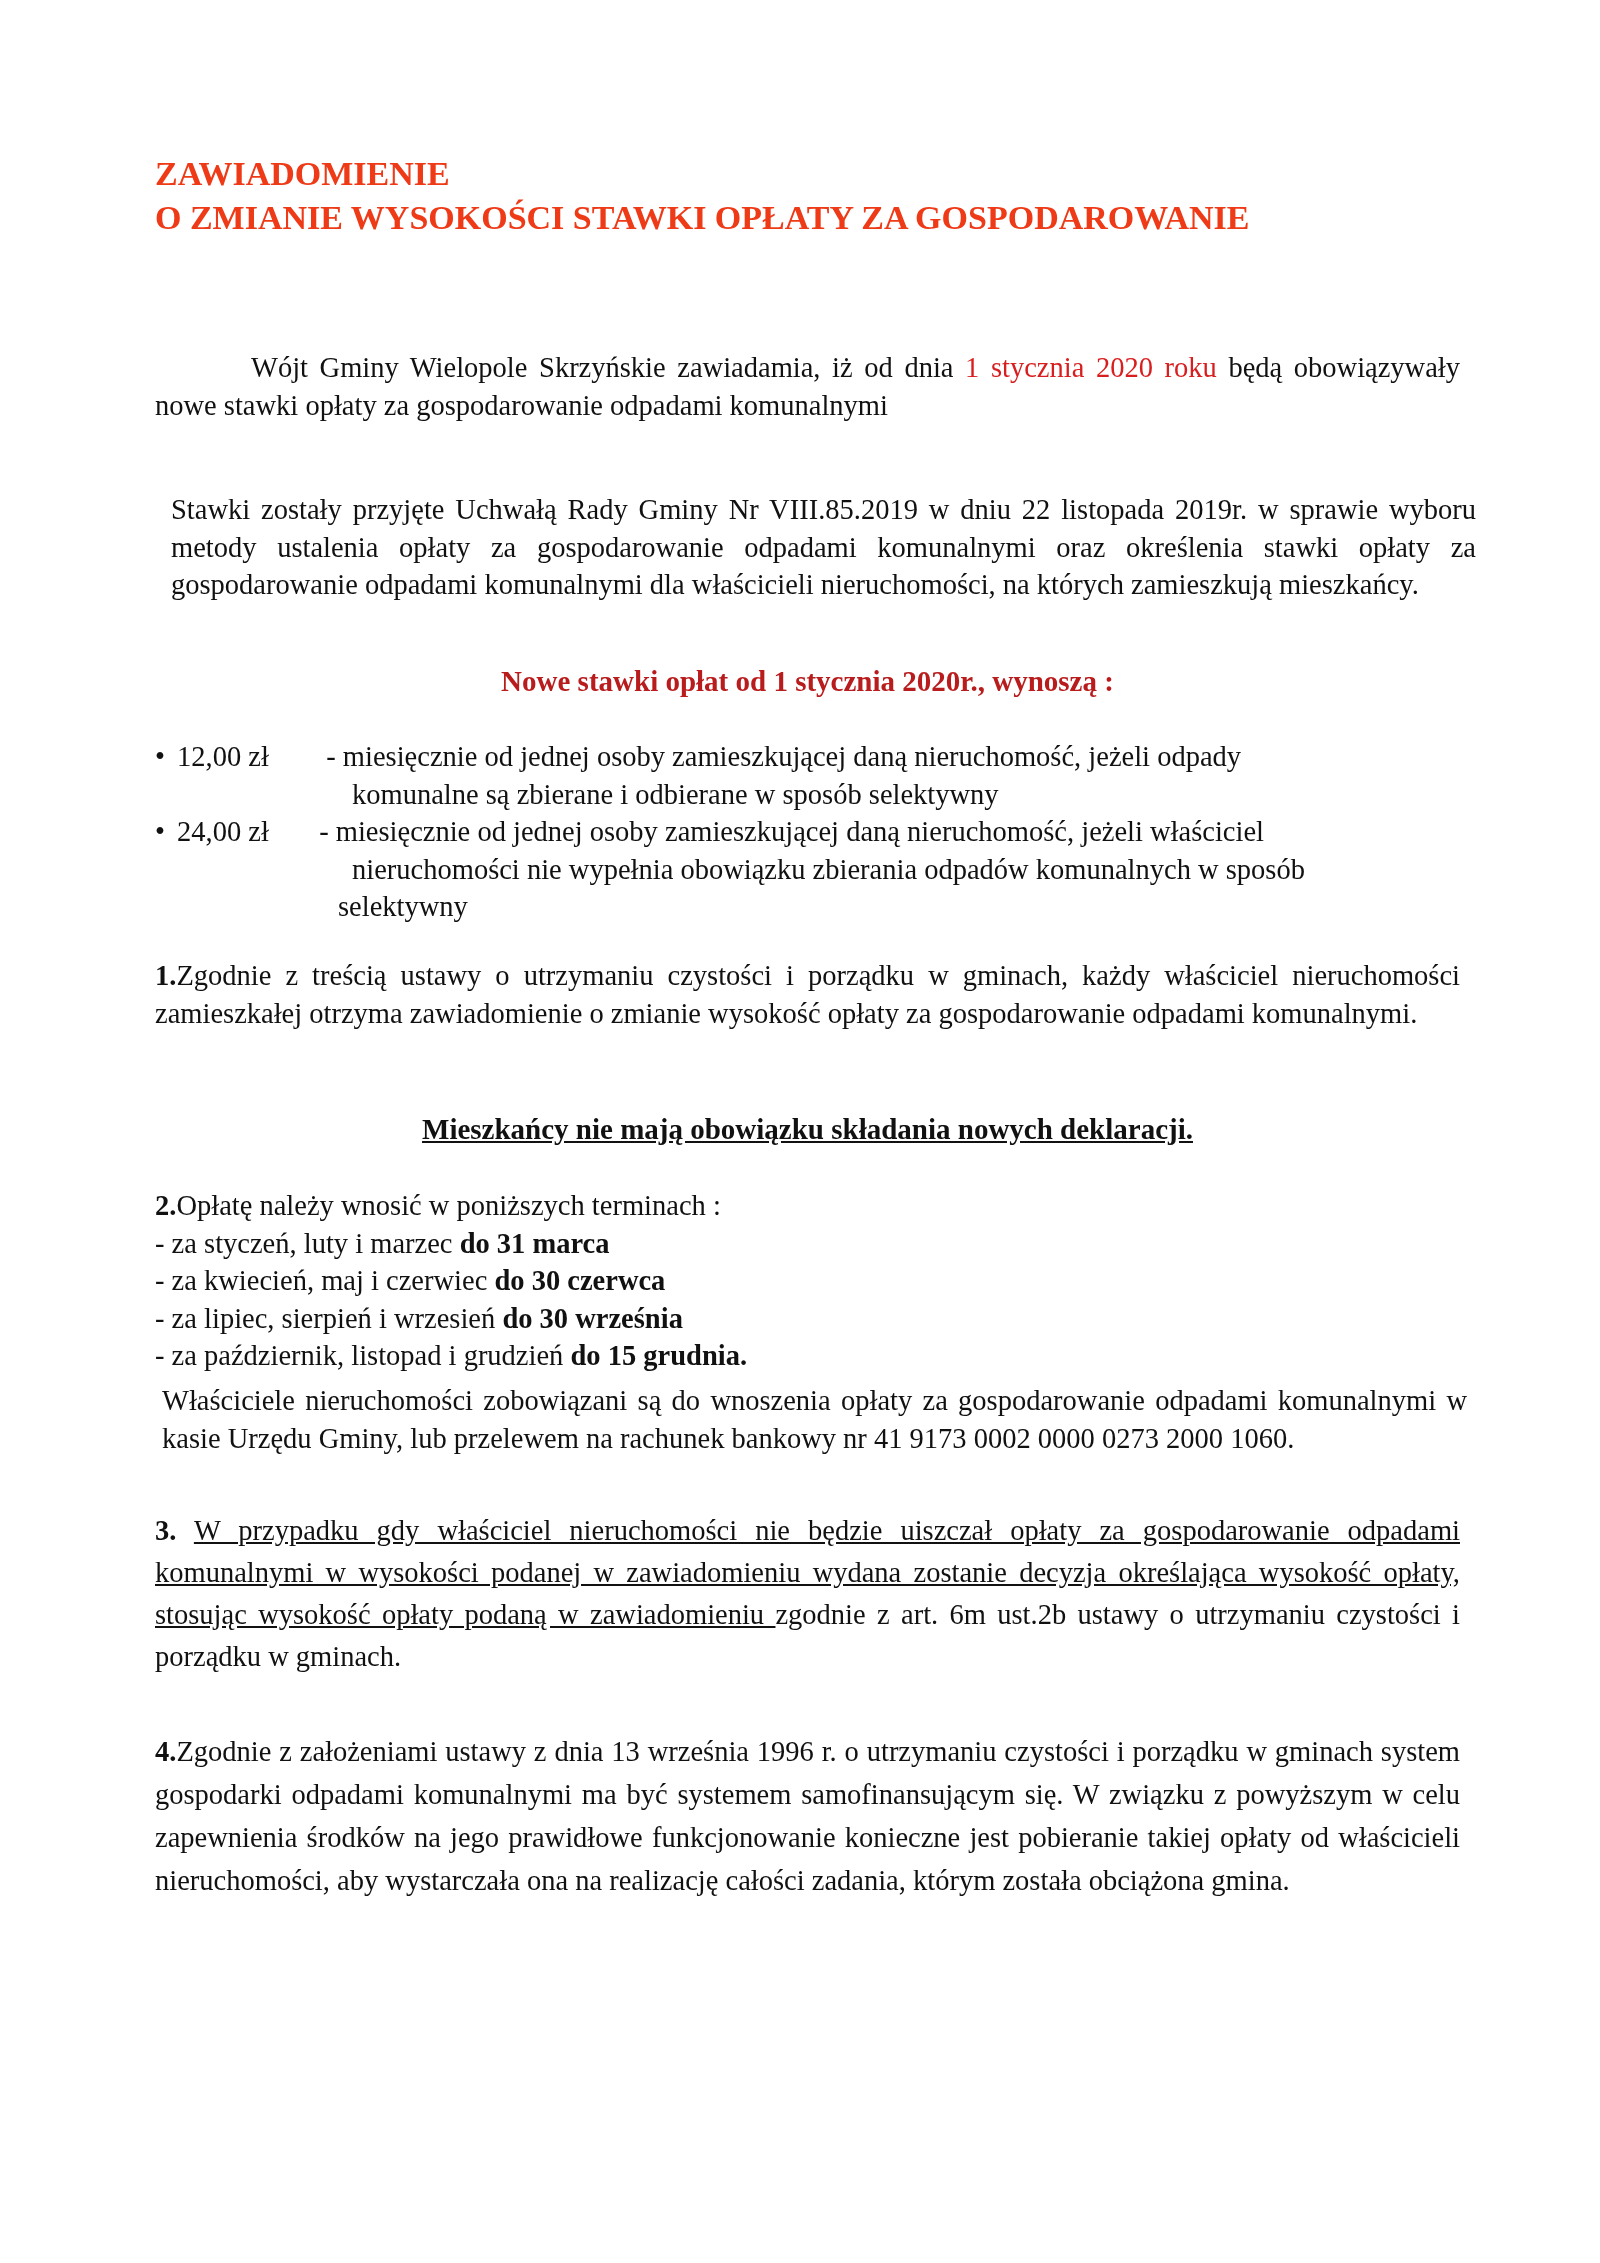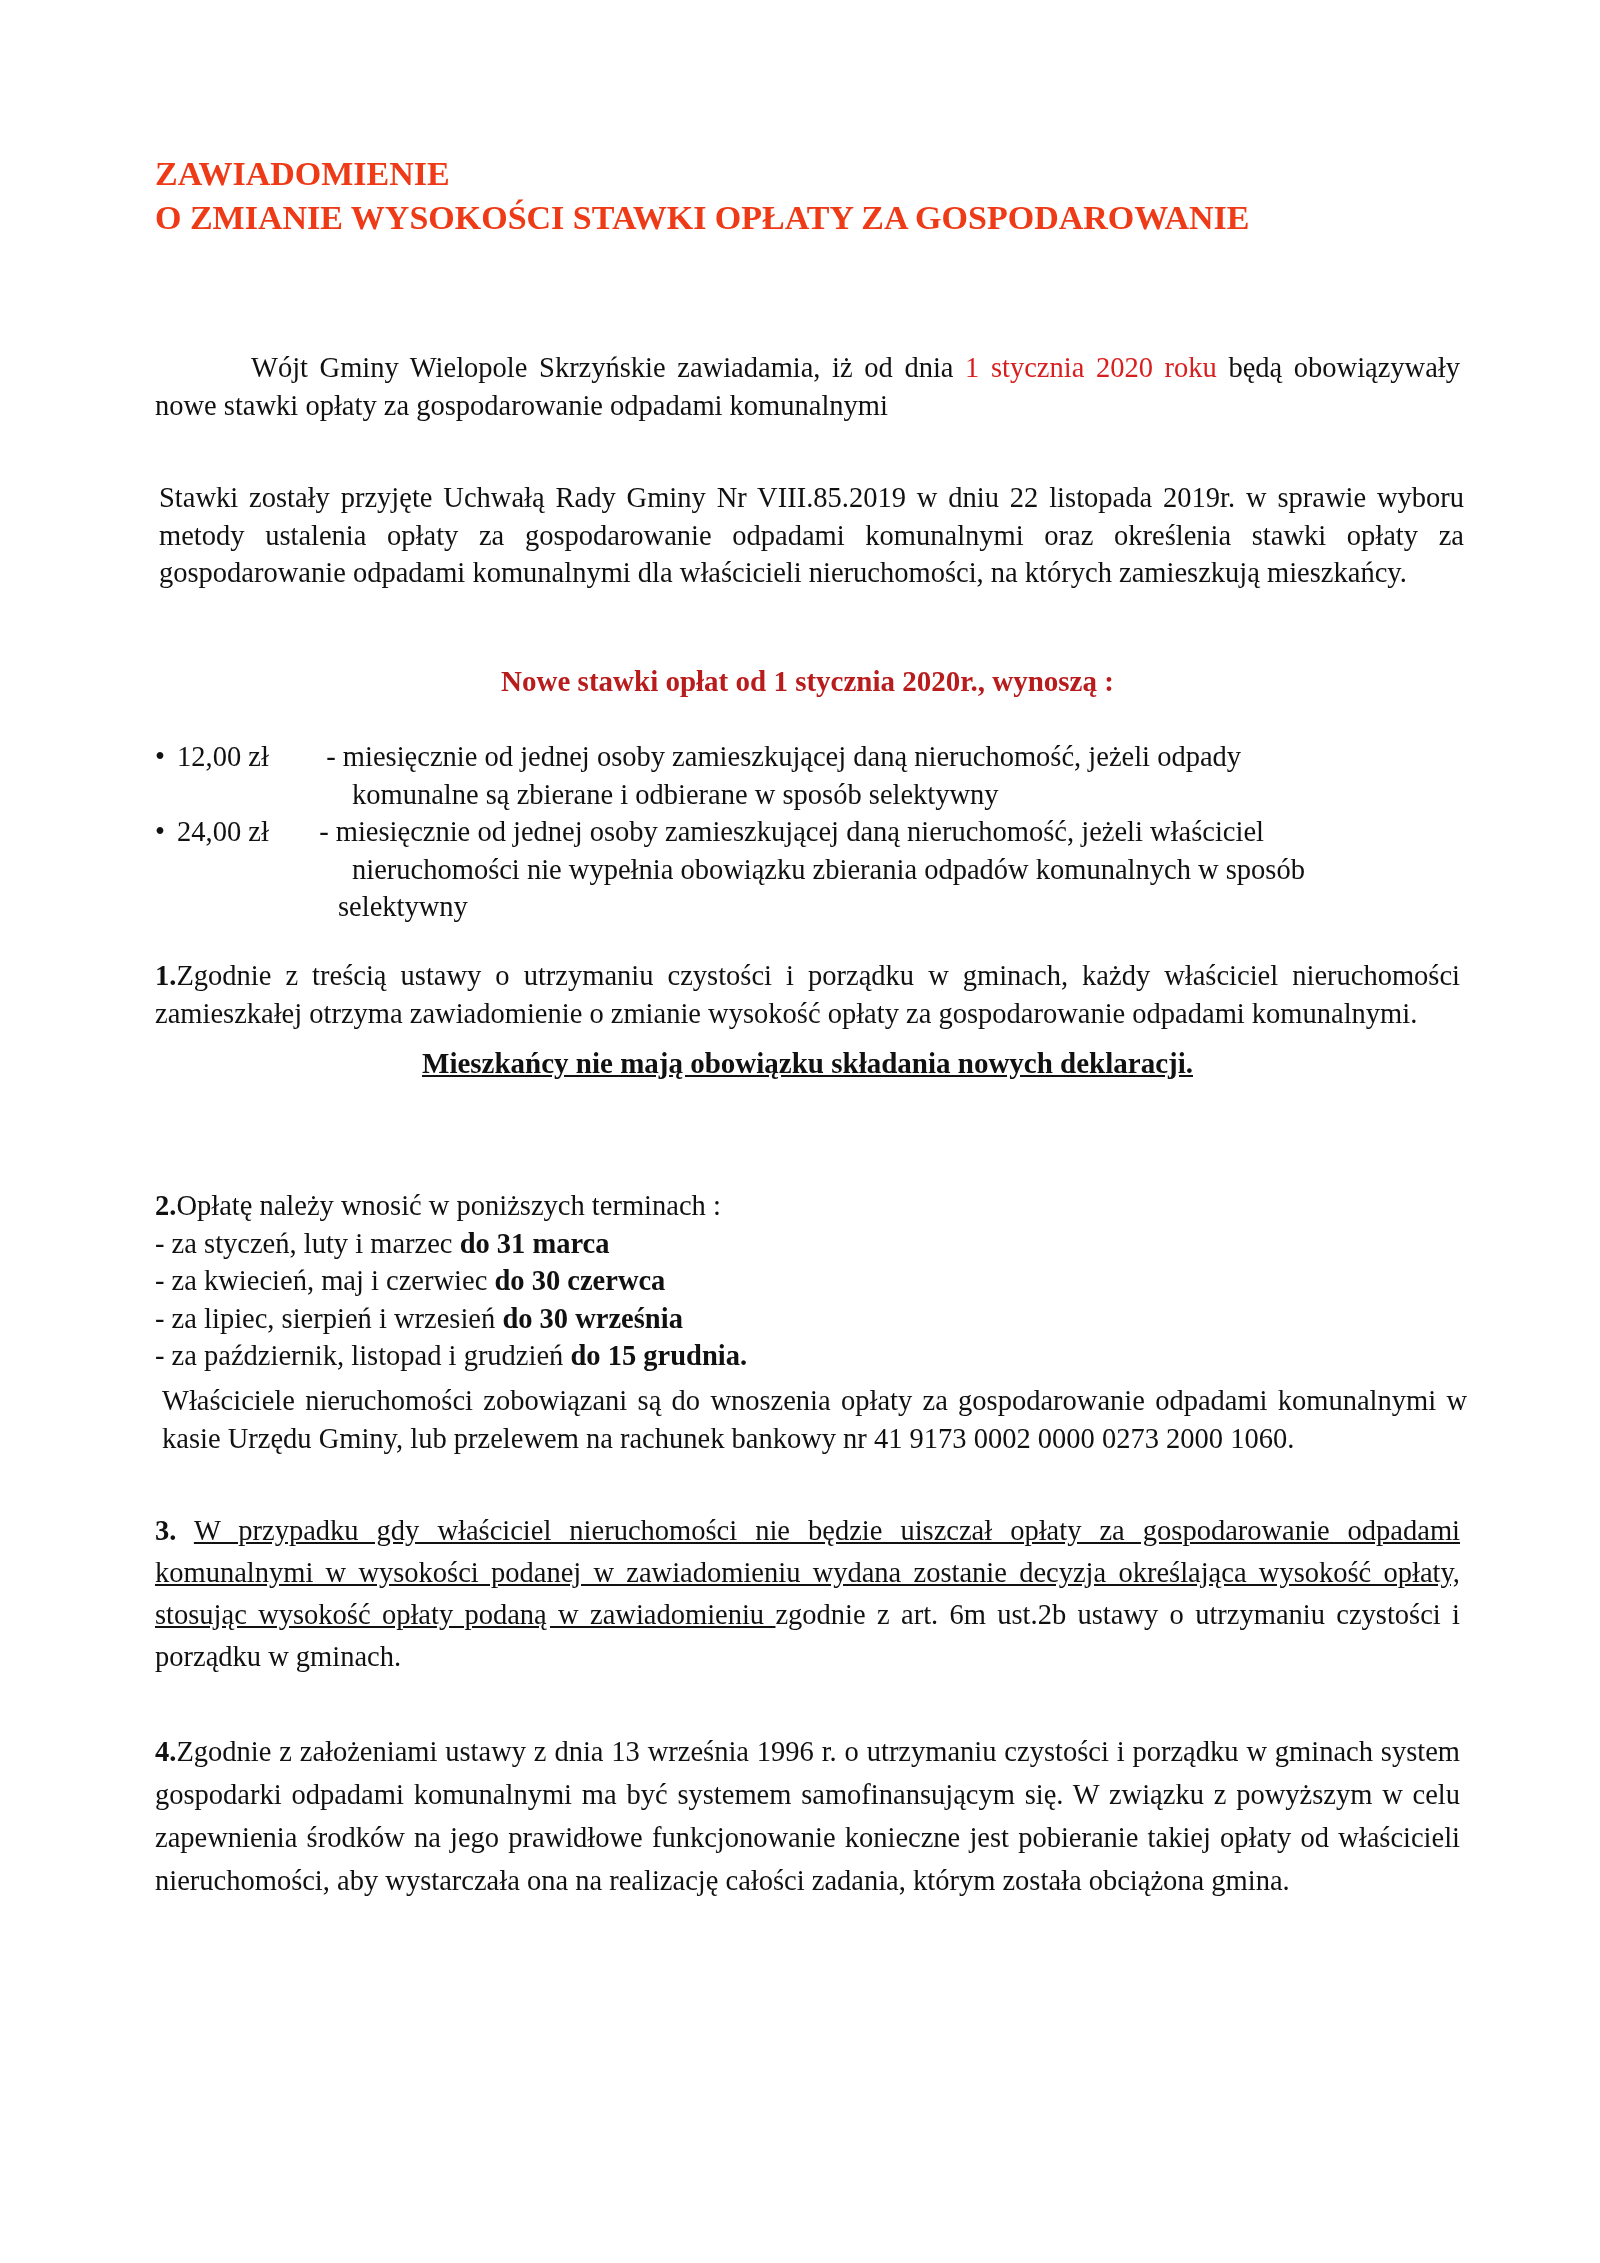--- a/index.html
+++ b/index.html
@@ -13,39 +13,39 @@
   .indent { text-indent: 96px; }
   .red { color: #d81e1e; }
   .green-head { position: absolute; left: 0; width: 1305px; top: 662px; text-align: center;
                 color: #b91c1c; font-weight: bold; font-size: 29px; line-height: 38px; }
   .bullets { position: absolute; left: 0; top: 738px; width: 1305px; font-size: 28.5px; line-height: 37.5px; }
   .bullet { display: flex; }
   .bullet .dot { width: 22px; flex: 0 0 22px; }
   .bullet .amount { width: 145px; flex: 0 0 145px; white-space: pre; }
   .bullet .desc { flex: 1; padding-right: 40px; }
   .bullet .desc .hang { display:block; }
-  .center-u { position: absolute; left: 0; width: 1305px; top: 1044px; text-align: center;
+  .center-u { position: absolute; left: 0; width: 1305px; top: 1110px; text-align: center;
               font-weight: bold; font-size: 29px; line-height: 38px; text-decoration: underline; }
   b { font-weight: bold; }
   .u { text-decoration: underline; }
   .lines div { white-space: nowrap; }
 </style>
 </head>
 <body>
 
 <div class="page">
 
   <div class="title">
     <div>ZAWIADOMIENIE</div>
     <div>O ZMIANIE WYSOKOŚCI STAWKI OPŁATY ZA GOSPODAROWANIE</div>
   </div>
 
   <p class="para indent" style="top:349px;margin:0;"><span>Wójt Gminy Wielopole Skrzyńskie zawiadamia, iż od dnia </span><span class="red">1 stycznia 2020 roku</span><span> będą obowiązywały nowe stawki opłaty za gospodarowanie odpadami komunalnymi</span></p>
 
-  <p class="para" style="top:475px;margin:4px;">Stawki zostały przyjęte  Uchwałą Rady Gminy Nr VIII.85.2019 w dniu 22 listopada 2019r.  w sprawie wyboru metody ustalenia opłaty za gospodarowanie odpadami komunalnymi oraz określenia stawki opłaty za gospodarowanie odpadami komunalnymi dla właścicieli nieruchomości, na których zamieszkują mieszkańcy.</p>
+  <p class="para" style="top:475px;margin:16px;">Stawki zostały przyjęte  Uchwałą Rady Gminy Nr VIII.85.2019 w dniu 22 listopada 2019r.  w sprawie wyboru metody ustalenia opłaty za gospodarowanie odpadami komunalnymi oraz określenia stawki opłaty za gospodarowanie odpadami komunalnymi dla właścicieli nieruchomości, na których zamieszkują mieszkańcy.</p>
 
   <div class="green-head">Nowe stawki opłat od 1 stycznia 2020r., wynoszą :</div>
 
   <div class="bullets">
     <div class="bullet">
       <span class="dot">•</span>
       <span class="amount">12,00 zł</span>
       <span class="desc">
         <span class="hang" style="white-space:pre;margin-left:-10px">  - miesięcznie od jednej osoby zamieszkującej daną nieruchomość, jeżeli odpady</span>
         <span class="hang" style="margin-left:30px">komunalne są zbierane i odbierane w sposób selektywny</span>

